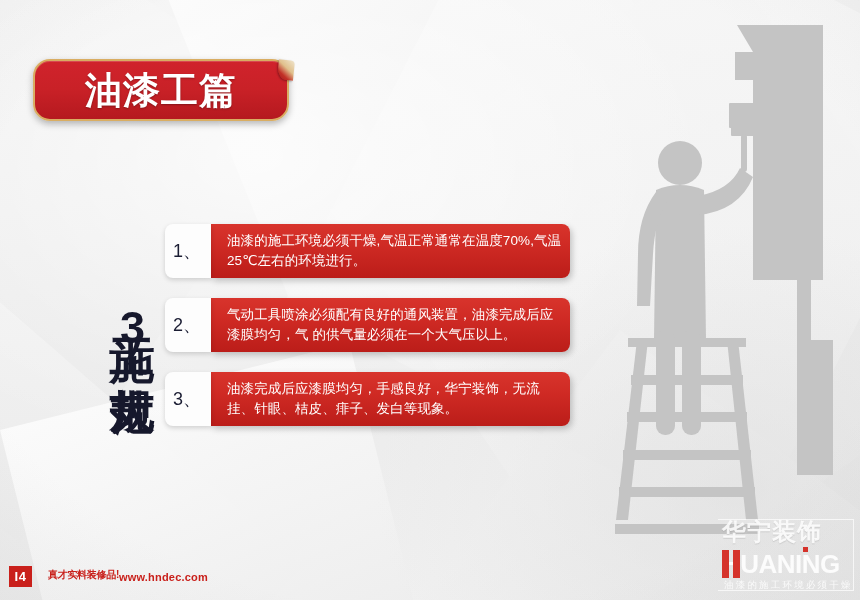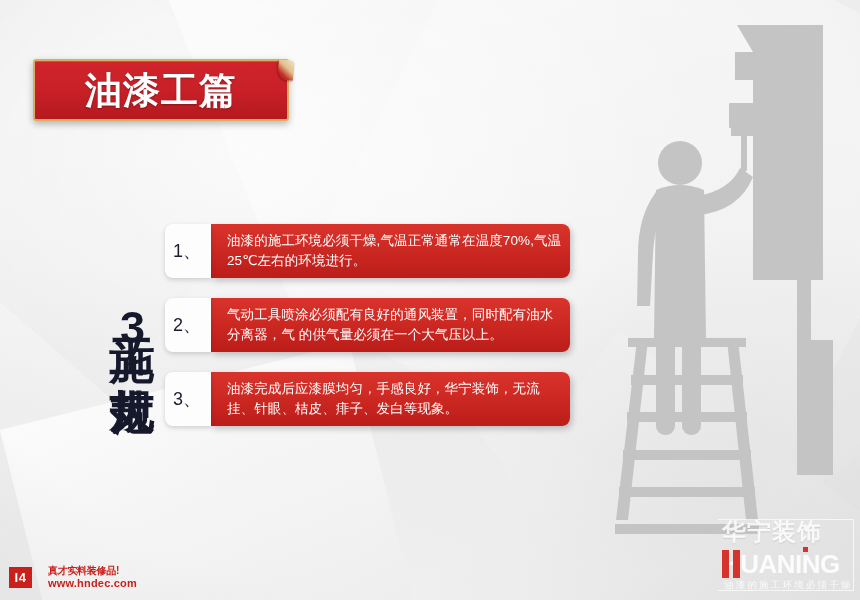--- a/index.html
+++ b/index.html
@@ -83,21 +83,21 @@
   .banner-wrap {
     position: absolute;
     left: 33px;
     top: 59px;
     width: 256px;
     height: 62px;
   }
   .banner {
     position: absolute;
     inset: 0;
-    border-radius: 3px;
+    border-radius: 17px;
     background: linear-gradient(180deg, #d0232c 0%, #c92127 48%, #b5191f 100%);
     border: 2px solid #d9ad62;
     box-shadow: 0 3px 7px rgba(0,0,0,.28), inset 0 1px 0 rgba(255,255,255,.18);
     box-sizing: border-box;
     display: flex;
     align-items: center;
     justify-content: center;
   }
   .banner-text {
     color: #ffffff;
@@ -200,21 +200,21 @@
     height: 21px;
     background: #c9201b;
     color: #ffffff;
     font-size: 13px;
     font-weight: bold;
     display: flex;
     align-items: center;
     justify-content: center;
     letter-spacing: .5px;
   }
-  .fl-texts { display: flex; flex-direction: column; line-height: 1; }
+  .fl-texts { display: flex; flex-direction: row; line-height: 1; text-align: center; }
   .fl-cn {
     color: #c9201b;
     font-size: 10px;
     font-weight: bold;
     letter-spacing: -.3px;
     white-space: nowrap;
   }
   .fl-url {
     color: #c9201b;
     font-size: 11px;
@@ -366,21 +366,21 @@
     <div class="rule-row">
       <div class="rule-num">1、</div>
       <div class="rule-body">
         <span class="rule-text">油漆的施工环境必须干燥,气温正常通常在温度70%,气温25℃左右的环境进行。</span>
       </div>
     </div>
 
     <div class="rule-row">
       <div class="rule-num">2、</div>
       <div class="rule-body">
-        <span class="rule-text">气动工具喷涂必须配有良好的通风装置，同时配有油水分离器，气 的供气量必须在一个大气压以上。</span>
+        <span class="rule-text">气动工具喷涂必须配有良好的通风装置，油漆完成后应漆膜均匀，气 的供气量必须在一个大气压以上。</span>
       </div>
     </div>
 
     <div class="rule-row">
       <div class="rule-num">3、</div>
       <div class="rule-body">
         <span class="rule-text">油漆完成后应漆膜均匀，手感良好，华宁装饰，无流挂、针眼、桔皮、痱子、发白等现象。</span>
       </div>
     </div>
 

